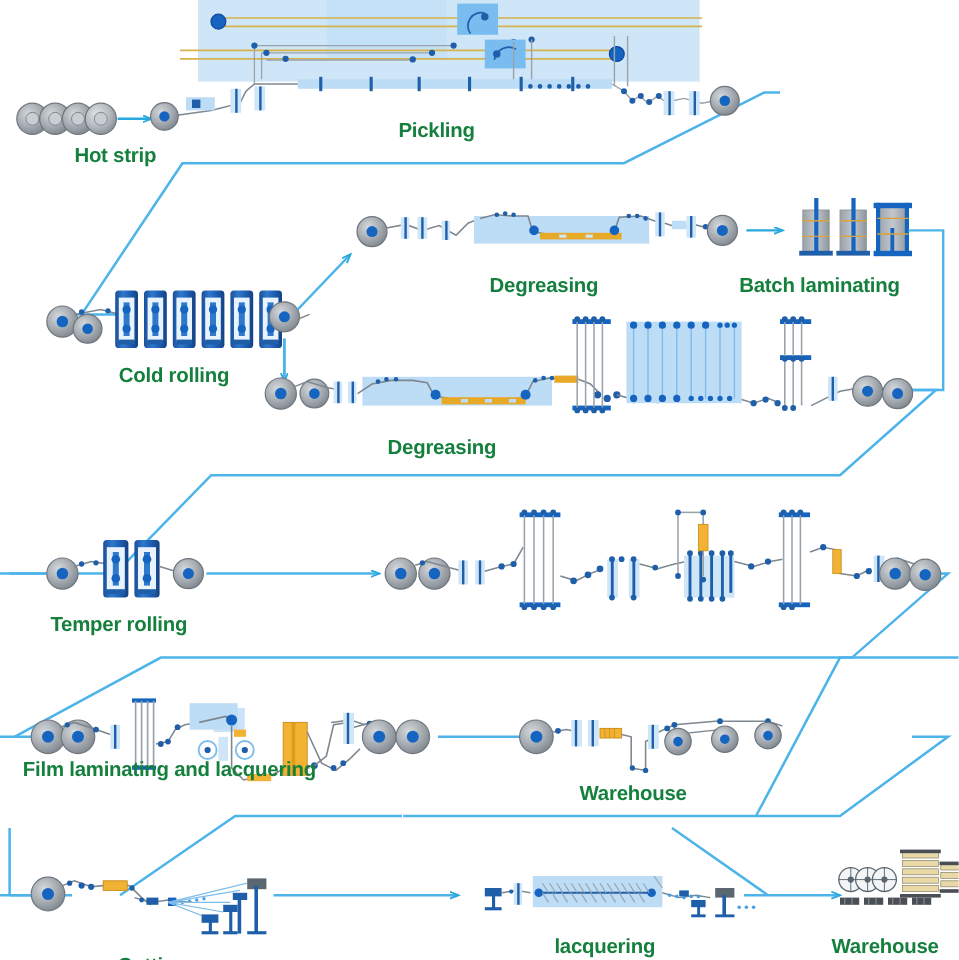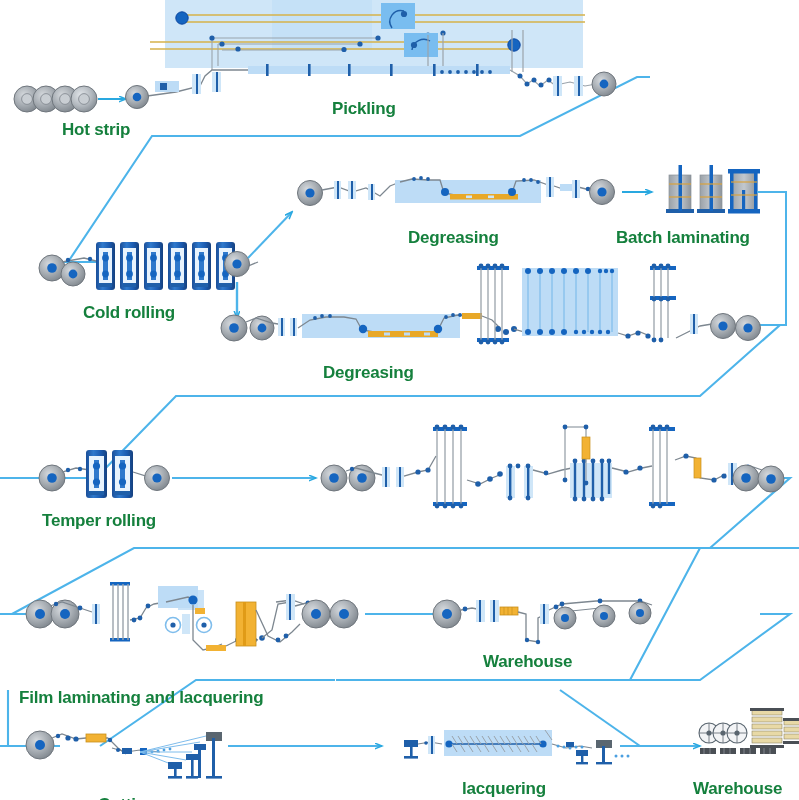--- a/index.html
+++ b/index.html
@@ -949,24 +949,24 @@
           <path d="M750,748 L750,754"></path>
       <path d="M764,748 L764,754"></path>
           <path d="M770,748 L770,754"></path>
     </g>
   </g>
 
 </svg>
 
 <div class="lbl" style="left:14px;  top:120px;margin-left:48px;">Hot strip</div>
 <div class="lbl" style="left:332px; top:99px;">Pickling</div>
-<div class="lbl" style="left:83px;  top:303px;">Cold rolling</div>
+<div class="lbl" style="left:99px;  top:303px;">Cold rolling</div>
 <div class="lbl" style="left:408px; top:228px;">Degreasing</div>
 <div class="lbl" style="left:616px; top:228px;">Batch laminating</div>
 <div class="lbl" style="left:323px; top:363px;">Degreasing</div>
 <div class="lbl" style="left:42px;  top:511px;">Temper rolling</div>
-<div class="lbl" style="left:19px;  top:688px;text-align:center;">Film laminating and lacquering</div>
+<div class="lbl" style="left:19px;  top:632px;text-align:center;">Film laminating and lacquering</div>
 <div class="lbl" style="left:483px; top:652px;">Warehouse</div>
 <div class="lbl" style="left:98px;  top:779px;margin-top:16px;">Cutting</div>
 <div class="lbl" style="left:462px; top:779px;">lacquering</div>
 <div class="lbl" style="left:693px; top:779px;">Warehouse</div>
 
 </div>
 
 </body></html>

